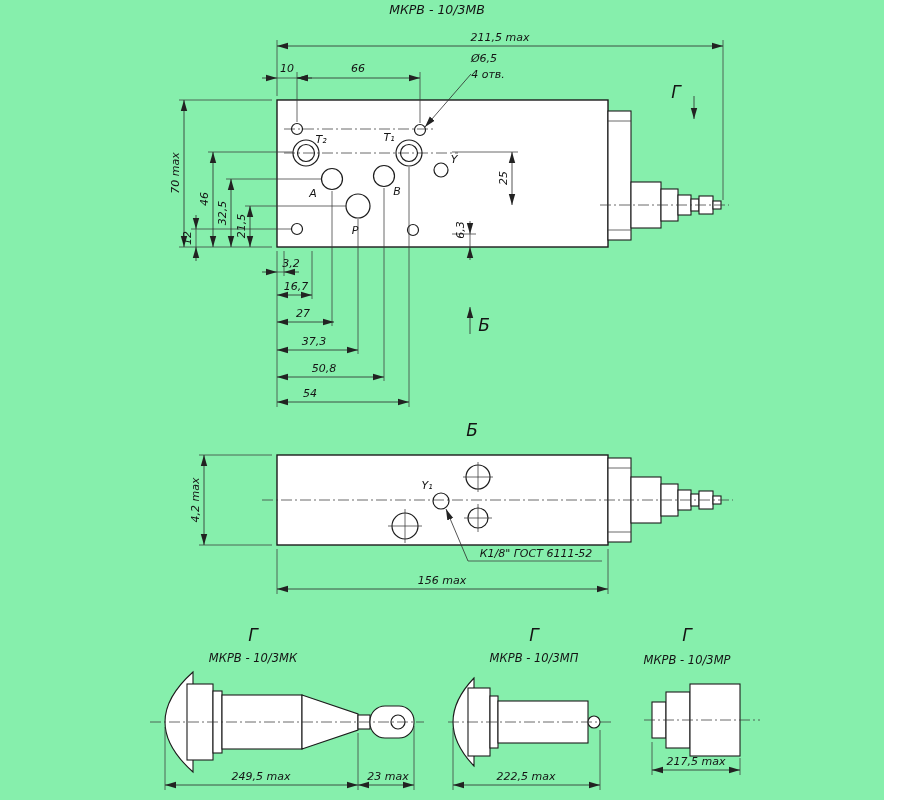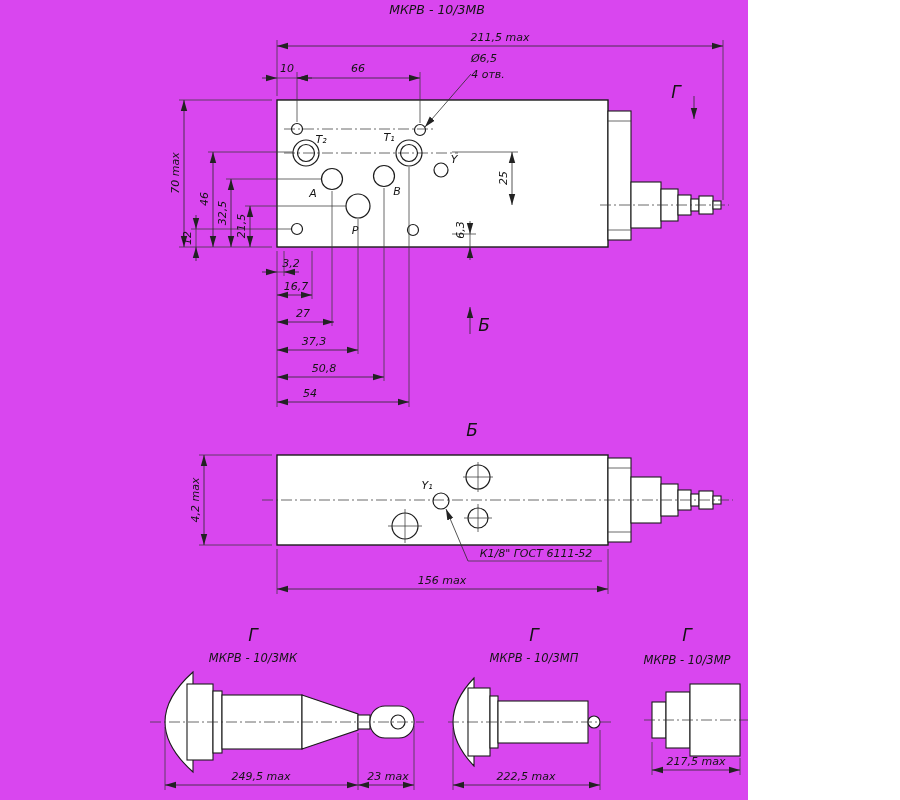--- a/index.html
+++ b/index.html
@@ -1,16 +1,16 @@
 <!DOCTYPE html>
 <html><head>
 <meta charset="utf-8">
 <style>
   html,body{margin:0;padding:0;background:#ffffff;}
-  .page{position:relative;width:748px;height:800px;background:#d946ef;overflow:hidden;}
+  .page{position:relative;width:884px;height:800px;background:#86efac;overflow:hidden;}
   svg{display:block;}
   .ol{fill:#ffffff;stroke:#1c1c1c;stroke-width:1.4;}
   .ol2{fill:#ffffff;stroke:#1c1c1c;stroke-width:1.1;}
   .pc{fill:none;stroke:#1c1c1c;stroke-width:1.2;}
   .thin{stroke:#3a3a3a;stroke-width:.75;fill:none;}
   .cl{stroke:#3a3a3a;stroke-width:.75;fill:none;stroke-dasharray:11 3 2 3;}
   .dim{stroke:#2a2a2a;stroke-width:.8;fill:none;marker-start:url(#arr);marker-end:url(#arr);}
   .dime{stroke:#2a2a2a;stroke-width:.8;fill:none;marker-end:url(#arr);}
   text{font:italic 11px "DejaVu Sans",sans-serif;fill:#141414;text-anchor:middle;}
   .big{font:italic 17px "DejaVu Sans",sans-serif;}

